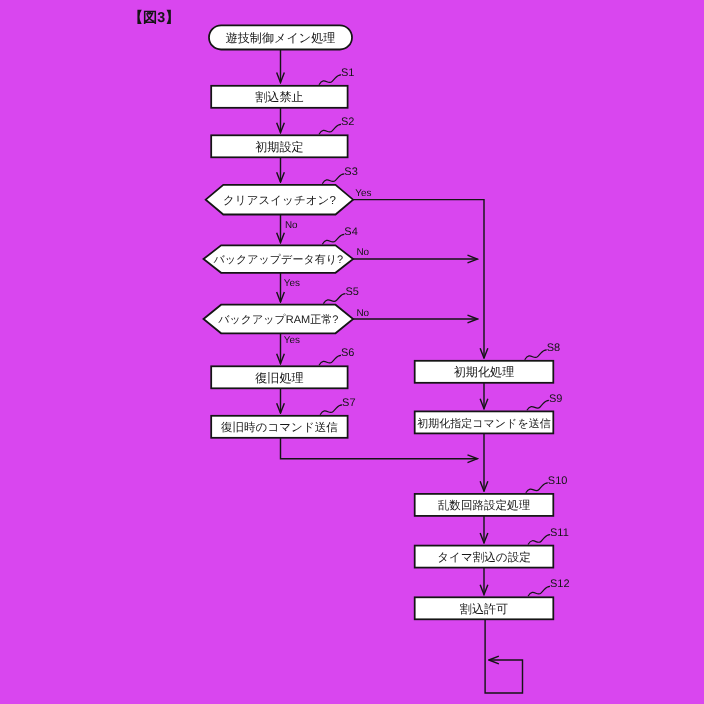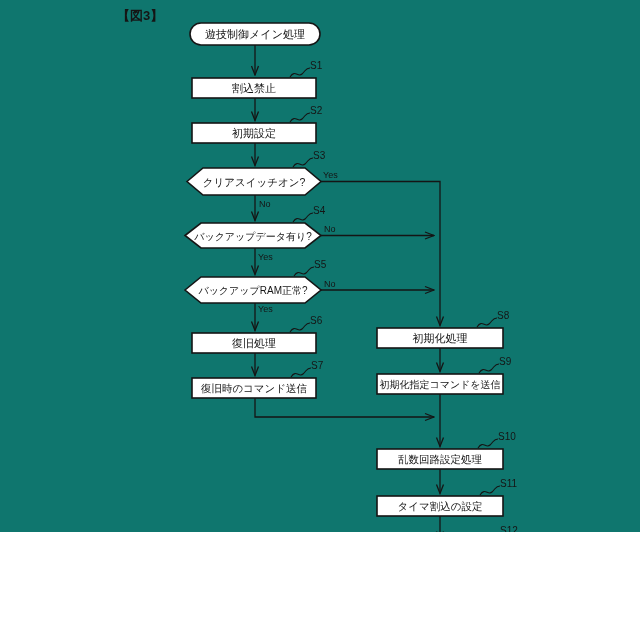--- a/index.html
+++ b/index.html
@@ -6,22 +6,22 @@
     margin: 0;
     padding: 0;
     background: #ffffff;
     width: 640px;
     height: 640px;
     font-family: "Liberation Sans", sans-serif;
   }
   .stage {
     position: relative;
     width: 640px;
-    height: 532px;
-    background: #0f766e;
+    height: 640px;
+    background: #d946ef;
     overflow: hidden;
   }
   svg { display: block; }
   .shape {
     fill: #ffffff;
     stroke: #151515;
     stroke-width: 1.6;
   }
   .edge {
     fill: none;

